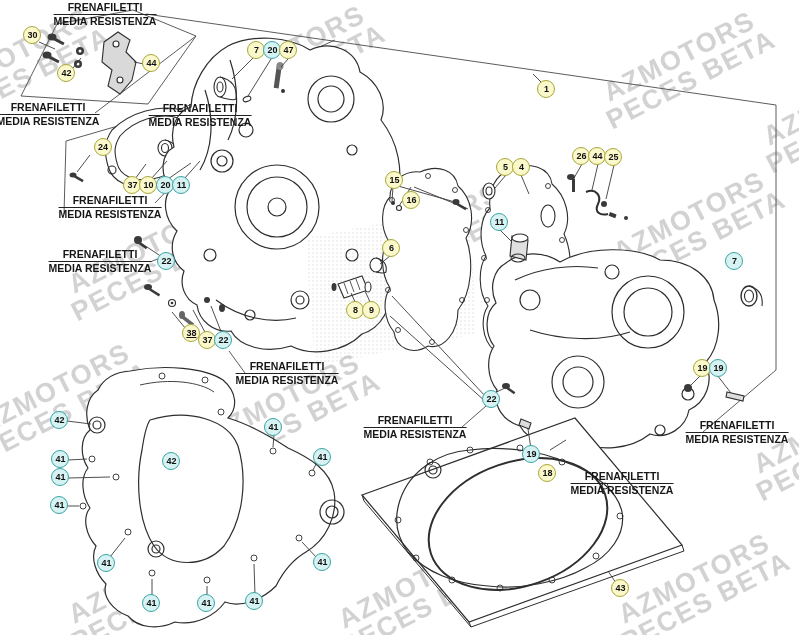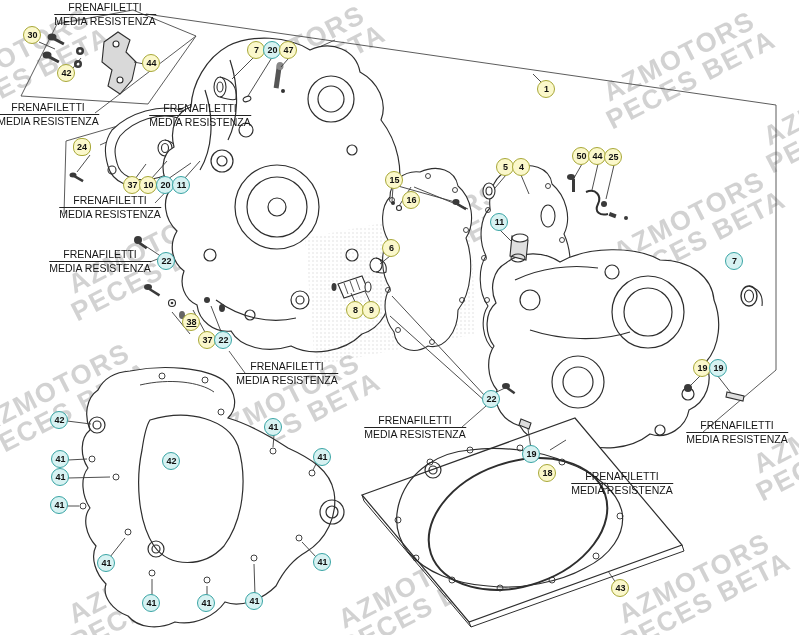--- a/index.html
+++ b/index.html
@@ -4,21 +4,21 @@
 <style>
   html,body{margin:0;padding:0;background:#fff;}
   #stage{position:relative;width:799px;height:635px;background:#fff;overflow:hidden;
          font-family:"Liberation Sans",sans-serif;}
   #art{position:absolute;left:0;top:0;z-index:2;}
   .wm{position:absolute;z-index:1;transform:translate(-50%,-50%) rotate(-27deg);
       font-weight:bold;font-size:27px;line-height:26px;letter-spacing:1.5px;
       color:var(--wm,#cbcbcb);opacity:.85;text-align:center;white-space:nowrap;}
   .wm span{display:block;}
   .tl{position:absolute;z-index:4;transform:translateX(-50%);text-align:center;
-      font-weight:normal;font-size:10.5px;line-height:11px;color:#161616;white-space:nowrap;}
+      font-weight:bold;font-size:10.5px;line-height:11px;color:#161616;white-space:nowrap;}
   .tl .a{display:block;padding:0 4px 1px;}
   .tl .b{display:block;border-top:1.2px solid #222;padding-top:1px;}
   .callout{position:absolute;z-index:5;width:16px;height:16px;border-radius:50%;
       font-weight:bold;font-size:9px;line-height:16px;text-align:center;color:#111;
       box-sizing:content-box;cursor:pointer;}
   .callout.y{background:var(--yf,#fbf8cb);border:1.6px solid var(--yb,#a8a838);}
   .callout.c{background:var(--cf,#d7f2f2);border:1.6px solid var(--cb,#3aa5a5);}
 </style>
 </head>
 <body>
@@ -375,38 +375,38 @@
       <span class="a">FRENAFILETTI</span>
       <span class="b">MEDIA RESISTENZA</span>
     </div>
     <div class="callout y" style="left: 23.4px; top: 26.4px;">30</div>
     <div class="callout y" style="left: 57.4px; top: 64.4px;">42</div>
     <div class="callout y" style="left: 142.4px; top: 54.4px;">44</div>
     <div class="callout y" style="left: 247.4px; top: 41.4px;">7</div>
     <div class="callout c" style="left: 263.4px; top: 41.4px;">20</div>
     <div class="callout y" style="left: 279.4px; top: 41.4px;">47</div>
     <div class="callout y" style="left: 537.4px; top: 80.4px;">1</div>
-    <div class="callout y" style="left: 73px; top: 138.4px; border-radius: 8px;">24</div>
+    <div class="callout y" style="left: 94px; top: 138.4px;">24</div>
     <div class="callout y" style="left: 123.4px; top: 176.4px;">37</div>
     <div class="callout y" style="left: 139.4px; top: 176.4px;">10</div>
     <div class="callout c" style="left: 156.4px; top: 176.4px;">20</div>
     <div class="callout c" style="left: 172.4px; top: 176.4px;">11</div>
     <div class="callout y" style="left: 385.4px; top: 171.4px;">15</div>
     <div class="callout y" style="left: 402.4px; top: 171.4px; margin-top: 20px;">16</div>
     <div class="callout y" style="left: 496.4px; top: 158.4px;">5</div>
     <div class="callout y" style="left: 512.4px; top: 158.4px;">4</div>
-    <div class="callout y" style="left: 572.4px; top: 147.4px;">50</div>
+    <div class="callout y" style="left: 572.4px; top: 147.4px;">26</div>
     <div class="callout y" style="left: 588.4px; top: 147.4px;">44</div>
     <div class="callout y" style="left: 604.4px; top: 148.4px;">25</div>
     <div class="callout c" style="left: 490.4px; top: 213.4px;">11</div>
     <div class="callout y" style="left: 382.4px; top: 239.4px;">6</div>
     <div class="callout c" style="left: 157.4px; top: 252.4px;">22</div>
     <div class="callout y" style="left: 346.4px; top: 301.4px;">8</div>
     <div class="callout y" style="left: 362.4px; top: 301.4px;">9</div>
-    <div class="callout y" style="left: 182.4px; top: 313px; text-decoration: underline;">38</div>
+    <div class="callout y" style="left: 182.4px; top: 324px; text-decoration: underline;">38</div>
     <div class="callout y" style="left: 198.4px; top: 331.4px;">37</div>
     <div class="callout c" style="left: 214.4px; top: 331.4px;">22</div>
     <div class="callout c" style="left: 725.4px; top: 252.4px;">7</div>
     <div class="callout y" style="left: 693.4px; top: 359.4px;">19</div>
     <div class="callout c" style="left: 709.4px; top: 359.4px;">19</div>
     <div class="callout c" style="left: 482.4px; top: 390.4px;">22</div>
     <div class="callout c" style="left: 522.4px; top: 445.4px;">19</div>
     <div class="callout y" style="left: 538.4px; top: 464px;">18</div>
     <div class="callout c" style="left: 50.4px; top: 411.4px;">42</div>
     <div class="callout c" style="left: 51.4px; top: 450.4px;">41</div>

